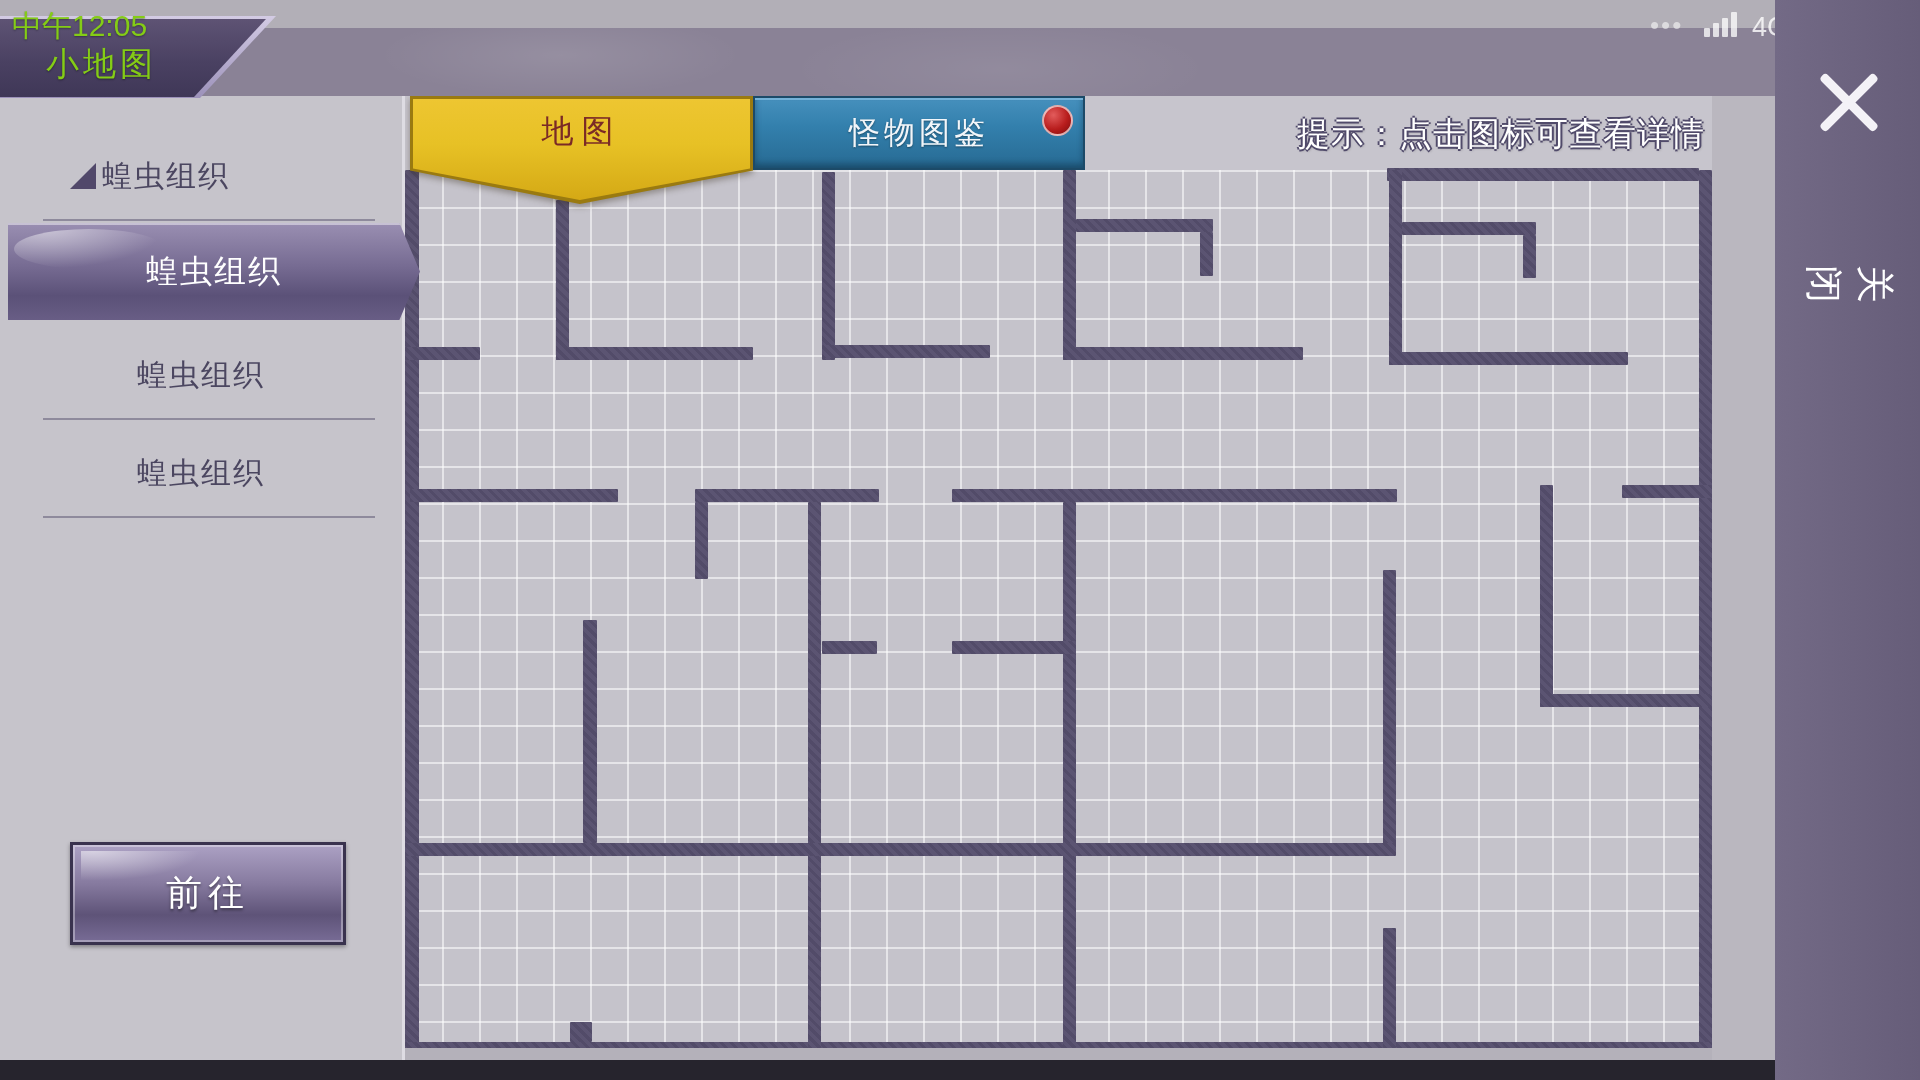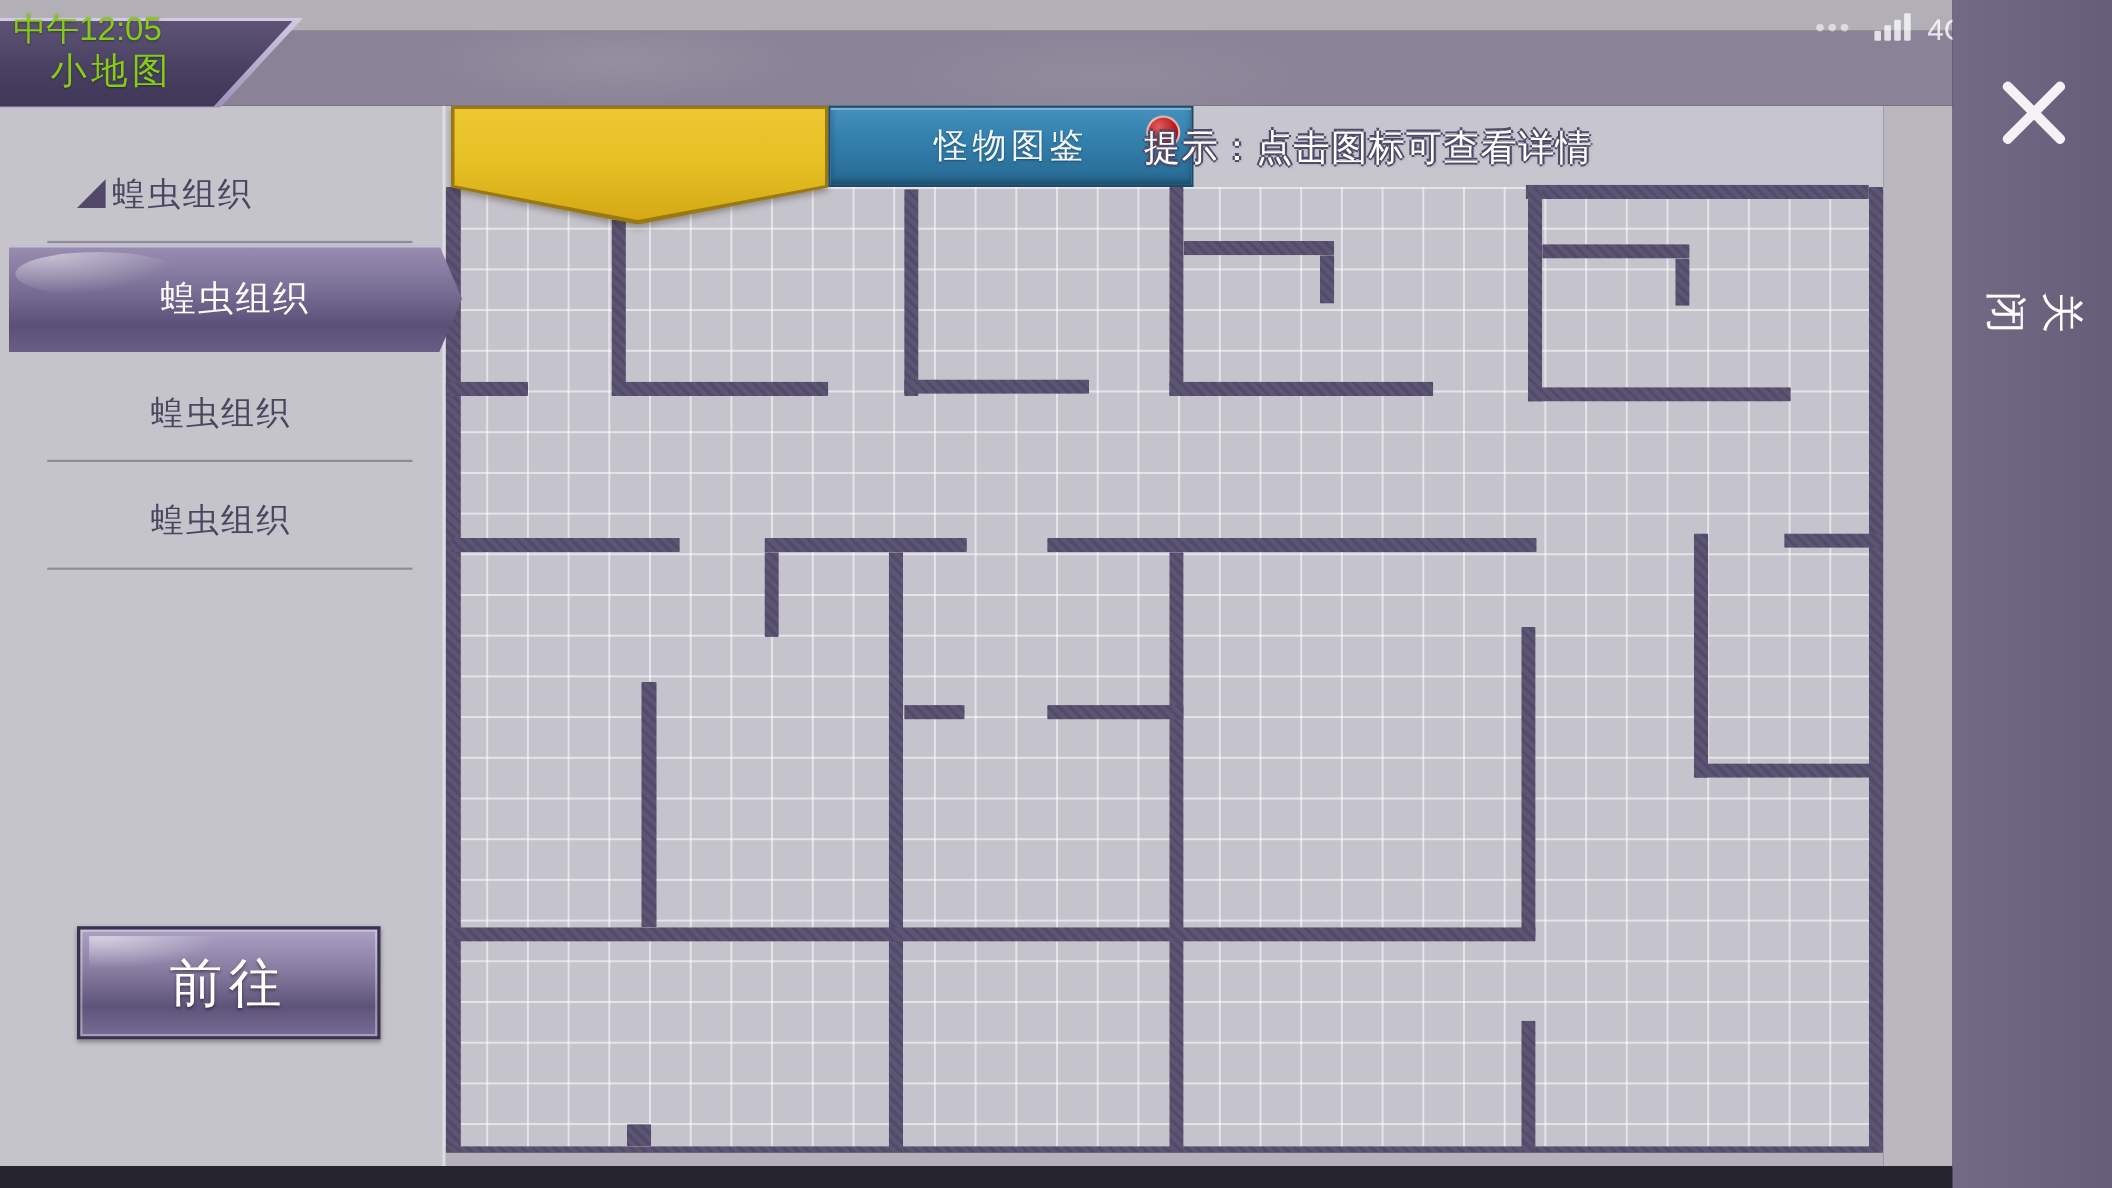--- a/index.html
+++ b/index.html
@@ -60,21 +60,21 @@
   .side-item.selected::before{content:"";position:absolute;left:6px;top:6px;width:150px;height:40px;
     background:radial-gradient(ellipse at 20% 0%,rgba(255,255,255,.5),rgba(255,255,255,0) 70%);
     border-radius:50%;}
   
   .go-btn{position:absolute;left:70px;top:842px;width:270px;height:97px;cursor:pointer;
     background:linear-gradient(180deg,#aca1c4 0%,#867a9f 40%,#5e5378 72%,#786c96 100%);
     border:3px solid #39324e;box-shadow:inset 0 0 0 2px rgba(255,255,255,.35),0 2px 4px rgba(0,0,0,.35);
     display:flex;align-items:center;justify-content:center;}
   .go-btn::before{content:"";position:absolute;left:8px;top:6px;width:120px;height:30px;
     background:radial-gradient(ellipse at 10% 0%,rgba(255,255,255,.55),rgba(255,255,255,0) 70%);}
-  .go-btn span{font-size:48px;color:#ffffff;letter-spacing:6px;text-shadow:0 2px 3px rgba(0,0,0,.45);}
+  .go-btn span{font-size:36px;color:#ffffff;letter-spacing:6px;text-shadow:0 2px 3px rgba(0,0,0,.45);}
   
   .map-panel{position:absolute;left:402px;top:96px;width:1310px;height:952px;background:#c7c5cd;}
   .map-bottom-strip{position:absolute;left:402px;top:1048px;width:1310px;height:14px;background:#b4b1ba;}
   .right-band{position:absolute;left:1712px;top:96px;width:63px;height:966px;background:#bab7bf;}
   .grid-area{position:absolute;left:405px;top:170px;width:1307px;height:878px;background:#c5c3cb;
     background-image:linear-gradient(rgba(255,255,255,.55) 2px,transparent 2px),
                      linear-gradient(90deg,rgba(255,255,255,.55) 2px,transparent 2px);
     background-size:37px 37px;cursor:grab;}
   .wall{position:absolute;background:#5b5472;
     background-image:repeating-linear-gradient(45deg,rgba(28,22,48,.14) 0 3px,rgba(28,22,48,0) 3px 7px);
@@ -92,21 +92,21 @@
     font-size:32px;color:#7b2a26;letter-spacing:8px;}
   .tab-beast{position:absolute;left:753px;top:96px;width:332px;height:74px;cursor:pointer;
     background:linear-gradient(180deg,#4690bd 0%,#3380ad 40%,#276a93 100%);
     border:2px solid #1c4a68;box-sizing:border-box;
     box-shadow:inset 0 2px 0 #74b2d8,inset 0 -4px 6px rgba(10,40,60,.45);
     display:flex;align-items:center;justify-content:center;}
   .tab-beast .label{font-size:31px;color:#f2f6fa;letter-spacing:4px;text-shadow:0 1px 2px rgba(0,0,0,.4);}
   .notif-dot{position:absolute;right:10px;top:7px;width:31px;height:31px;border-radius:50%;
     background:radial-gradient(circle at 35% 30%,#e25c5c,#b81d1d 55%,#7c0c0c 100%);
     border:2px solid rgba(255,255,255,.65);box-sizing:border-box;}
-  .tip-text{position:absolute;left:1040px;top:112px;width:665px;
+  .tip-text{position:absolute;left:1040px;top:112px;width:665px;text-align:right;
     font-size:33px;color:#ffffff;letter-spacing:1px;
     text-shadow:-2px 0 0 #514b6b,2px 0 0 #514b6b,0 -2px 0 #514b6b,0 2px 0 #514b6b,1px 1px 3px rgba(0,0,0,.4);}
   .bottom-dark{position:absolute;left:0;top:1060px;width:1775px;height:20px;background:#26242d;}
 </style>
 </head>
 <body>
 
 <div class="map-panel"></div>
 <div class="right-band stripes"></div>
 <div class="grid-area"></div>
@@ -143,20 +143,21 @@
     <div class="wall" style="left: 405px; top: 843px; width: 991px; height: 13px;"></div>
     <div class="wall" style="left: 583px; top: 620px; width: 14px; height: 223px;"></div>
     <div class="wall" style="left: 1383px; top: 928px; width: 13px; height: 120px;"></div>
     <div class="wall" style="left: 570px; top: 1022px; width: 22px; height: 20px;"></div>
   </div>
 <div class="map-bottom-strip"></div>
 
 <div class="tab-map">
   <div class="outer"></div>
   <div class="inner"></div>
+  <div class="label">地图</div>
 </div>
 <div class="tab-beast">
   <span class="label">怪物图鉴</span>
   <span class="notif-dot"></span>
 </div>
 <div class="tip-text">提示：点击图标可查看详情</div>
 
 <div class="sidebar"></div>
 <div class="side-sep"></div>
 <div class="group-header">

